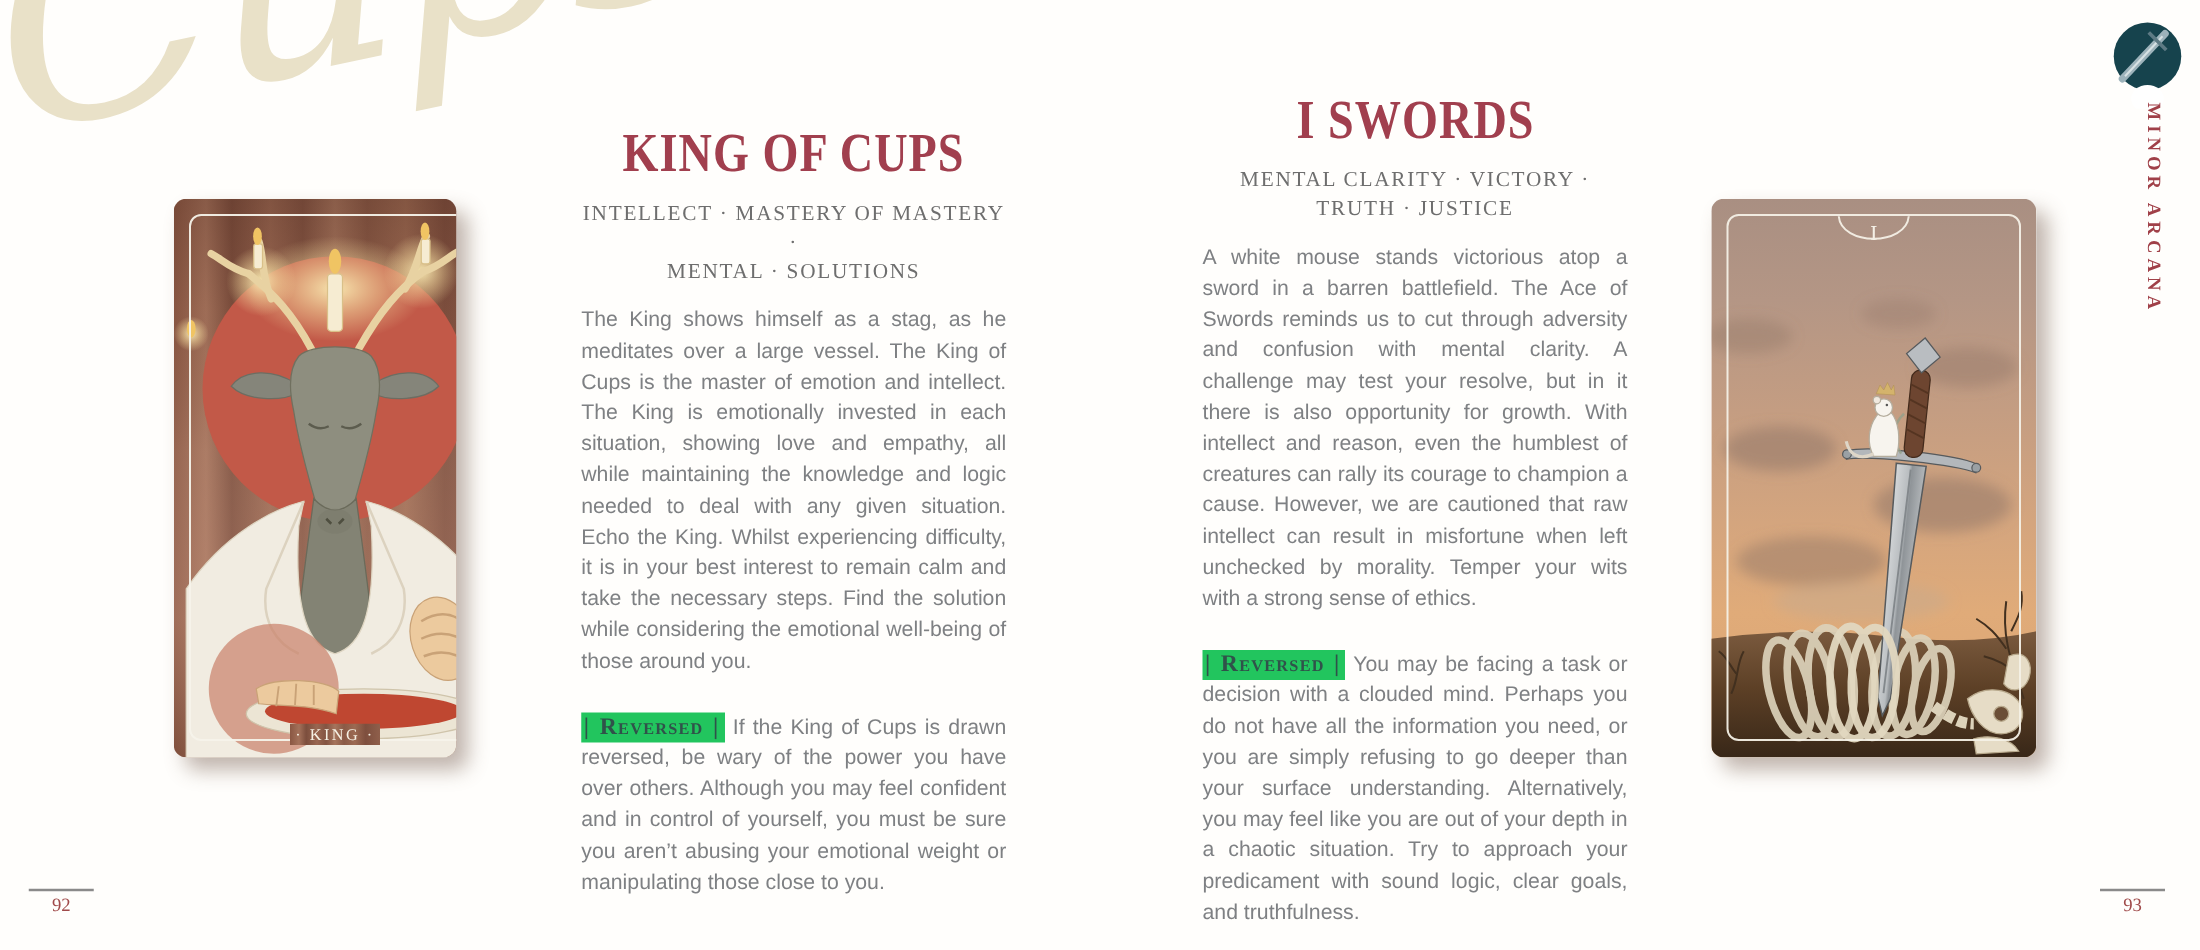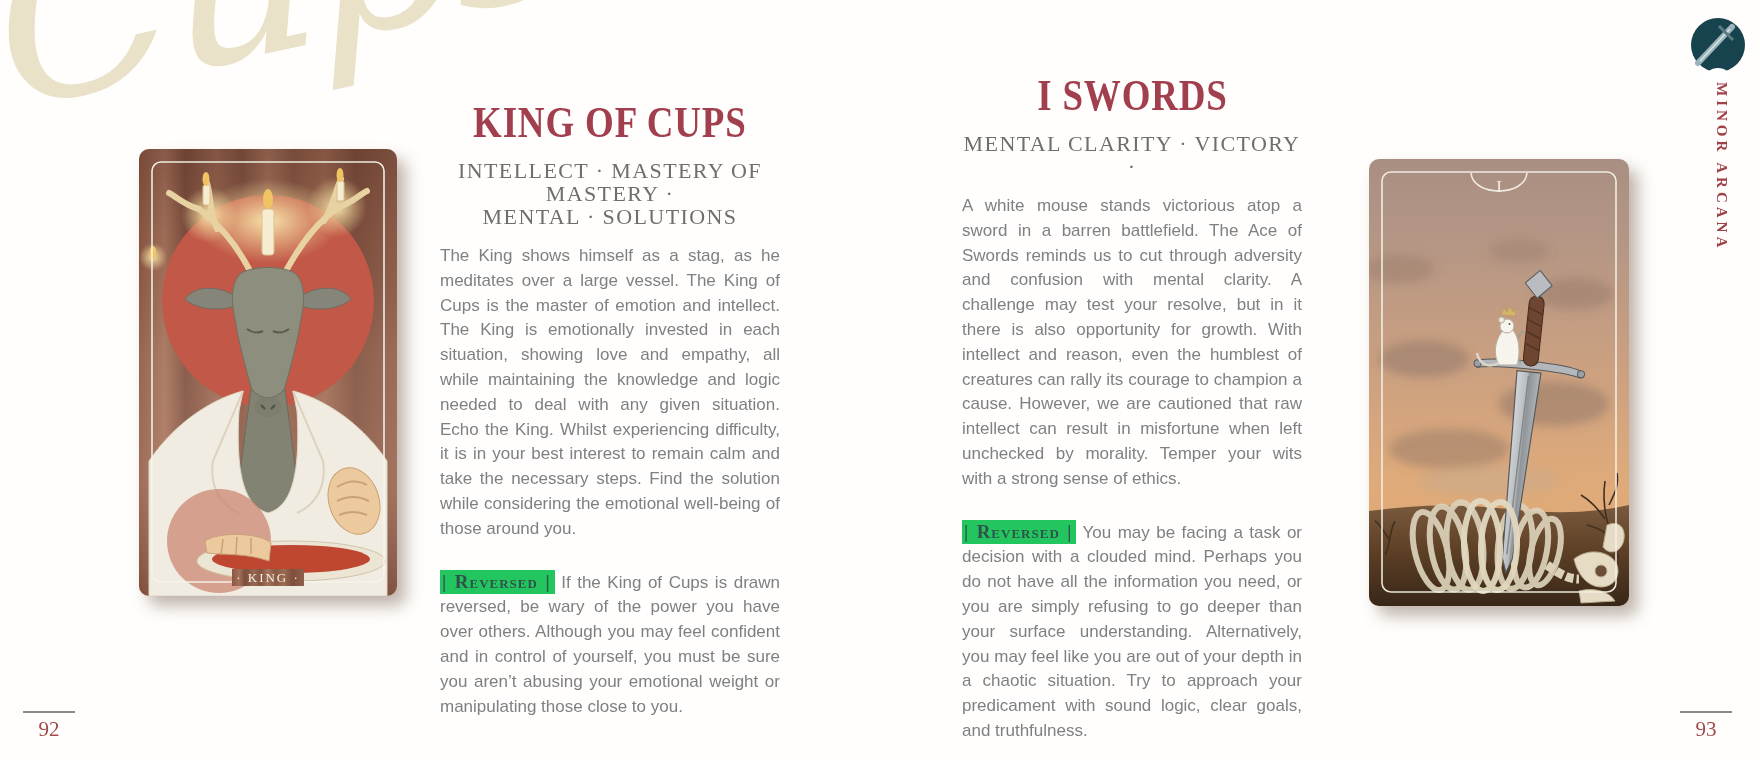--- a/index.html
+++ b/index.html
@@ -15,38 +15,38 @@
     font-style:italic; font-size:238px; line-height:1;
     color:#e9e1c8; transform:rotate(-12deg) skewX(-6deg);
     transform-origin:left top; letter-spacing:-8px; user-select:none;
   }
   
   .card{
     position:absolute; z-index:2; border-radius:10px; overflow:hidden;
     box-shadow:9px 10px 16px rgba(115,90,75,.45);
   }
   .card svg{display:block;}
-  .card-left{left:139px; top:149px; width:258px; height:447px;}
+  .card-left{left:139px; top:159px; width:226px; height:447px;}
   .card-right{left:1369px; top:159px; width:260px; height:447px;}
   
   .col{position:absolute; top:0; z-index:3; width:340px;}
-  .col-left{left:440px;}
+  .col-left{left:465px;}
   .col-right{left:962px;}
   .card-title{
     text-align:center; white-space:nowrap;
     font-family:"Liberation Serif","DejaVu Serif",serif;
     font-weight:700; font-size:44px; line-height:48px; color:#a13f4e;
   }
   .card-title .cond{display:inline-block; transform:scaleX(.84); letter-spacing:1px;}
   .col-left .card-title{margin-top:99px;}
   .col-right .card-title{margin-top:72px;}
   .keywords{
     margin-top:12px; text-align:center;
     font-family:"Liberation Serif","DejaVu Serif",serif;
-    font-size:22px; line-height:23px; letter-spacing:1.4px; color:#6e6e6e;
+    font-size:17px; line-height:23px; letter-spacing:1.4px; color:#6e6e6e;
   }
   .bodytext{
     margin:16px 0 0 0; text-align:justify;
     font-size:17px; line-height:24.8px; color:#7e8083;
   }
   .reversed-p{margin-top:28px;}
   .rev-label{
     font-family:"Liberation Serif","DejaVu Serif",serif;
     font-variant:small-caps; font-weight:700; letter-spacing:1px;
     font-size:19px; color:#30524a; background:#22c55e; padding:1px 4px 2px 2px;
@@ -58,21 +58,21 @@
     text-align:center; transform:rotate(90deg);
     font-family:"Liberation Serif","DejaVu Serif",serif;
     font-size:15px; font-weight:700; letter-spacing:4px; color:#a04048;
     white-space:nowrap; z-index:3;
   }
   
   .pagenum{position:absolute; width:52px; text-align:center; z-index:3;}
   .pagenum .rule{height:2px; background:#8a8a8a; margin-bottom:4px;}
   .pagenum .num{
     font-family:"Liberation Serif","DejaVu Serif",serif;
-    font-size:21px; color:#a04a4a;
+    font-size:15px; color:#a04a4a;
   }
   .pagenum-left{left:23px; top:711px;}
   .pagenum-right{left:1680px; top:711px;}
 </style>
 </head>
 <body>
 
 <div class="spread">
 
   <div class="watermark">Cups</div>
@@ -173,20 +173,21 @@
       <div>MENTAL · SOLUTIONS</div>
     </div>
     <p class="bodytext">The King shows himself as a stag, as he meditates over a large vessel. The King of Cups is the master of emotion and intellect. The King is emotionally invested in each situation, showing love and empathy, all while maintaining the knowledge and logic needed to deal with any given situation. Echo the King. Whilst experiencing difficulty, it is in your best interest to remain calm and take the necessary steps. Find the solution while considering the emotional well-being of those around you.</p>
     <p class="bodytext reversed-p"><span class="rev-label">| Reversed |</span> <span>If the King of Cups is drawn reversed, be wary of the power you have over others. Although you may feel confident and in control of yourself, you must be sure you aren’t abusing your emotional weight or manipulating those close to you.</span></p>
   </div>
 
   <div class="col col-right">
     <div class="card-title"><span class="cond">I SWORDS</span></div>
     <div class="keywords">
       <div>MENTAL CLARITY · VICTORY ·</div>
+      <div>TRUTH · JUSTICE</div>
     </div>
     <p class="bodytext">A white mouse stands victorious atop a sword in a barren battlefield. The Ace of Swords reminds us to cut through adversity and confusion with mental clarity. A challenge may test your resolve, but in it there is also opportunity for growth. With intellect and reason, even the humblest of creatures can rally its courage to champion a cause. However, we are cautioned that raw intellect can result in misfortune when left unchecked by morality. Temper your wits with a strong sense of ethics.</p>
     <p class="bodytext reversed-p"><span class="rev-label">| Reversed |</span> <span>You may be facing a task or decision with a clouded mind. Perhaps you do not have all the information you need, or you are simply refusing to go deeper than your surface understanding. Alternatively, you may feel like you are out of your depth in a chaotic situation. Try to approach your predicament with sound logic, clear goals, and truthfulness.</span></p>
   </div>
 
   <div class="card card-right">
     <svg viewBox="0 0 260 447" width="260" height="447">
       <defs>
         <linearGradient id="sky2" x1="0" y1="0" x2="0" y2="1">
           <stop offset="0" stop-color="#a98f82"></stop>

